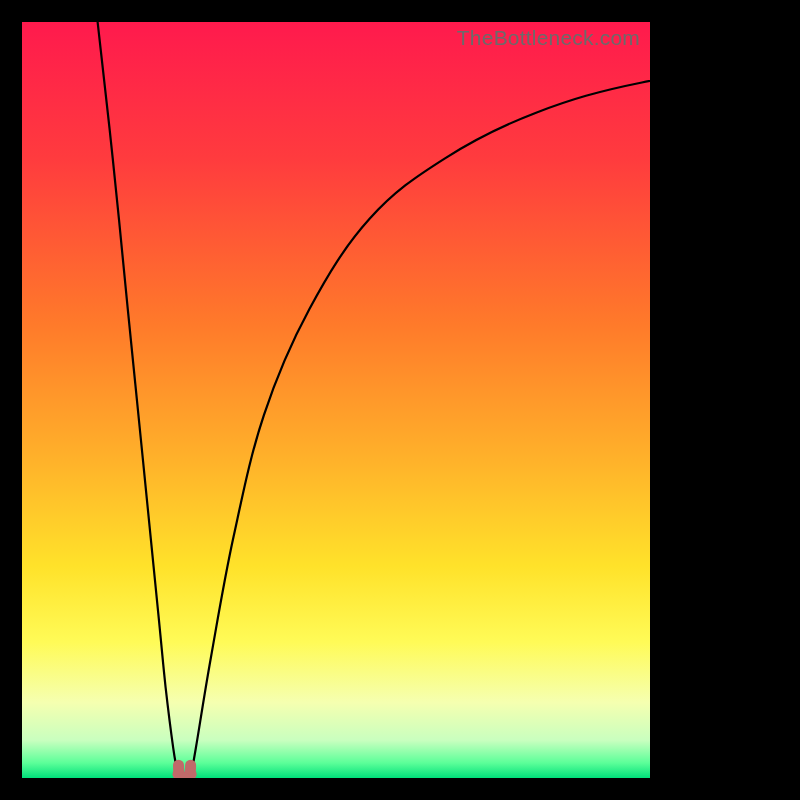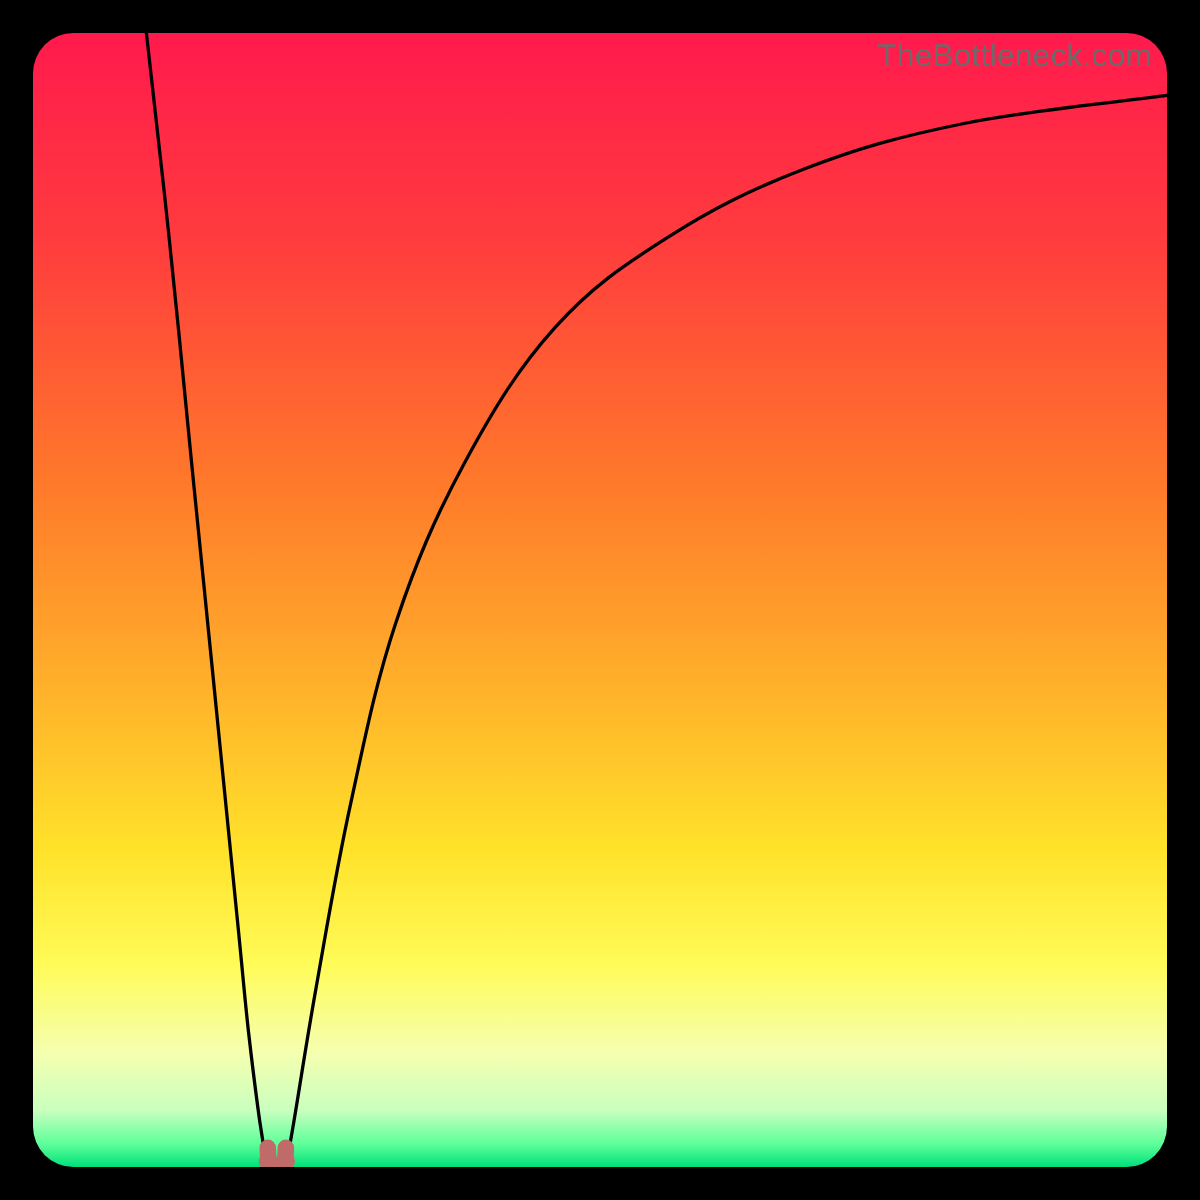--- a/index.html
+++ b/index.html
@@ -14,24 +14,23 @@
   .frame {
     position: absolute;
     left: 0; top: 0;
     width: 800px; height: 800px;
     background: #000;
   }
   .plot {
     position: absolute;
     left: 22px;
     top: 22px;
-    width: 756px;
+    width: 628px;
     height: 756px;
     overflow: hidden;
-    border-radius: 27px;
   }
   .gradient {
     position: absolute;
     left: 0; top: 0; right: 0; bottom: 0;
   }
   .watermark {
     position: absolute;
     top: 4px;
     right: 10px;
     color: #6b6b6b;

